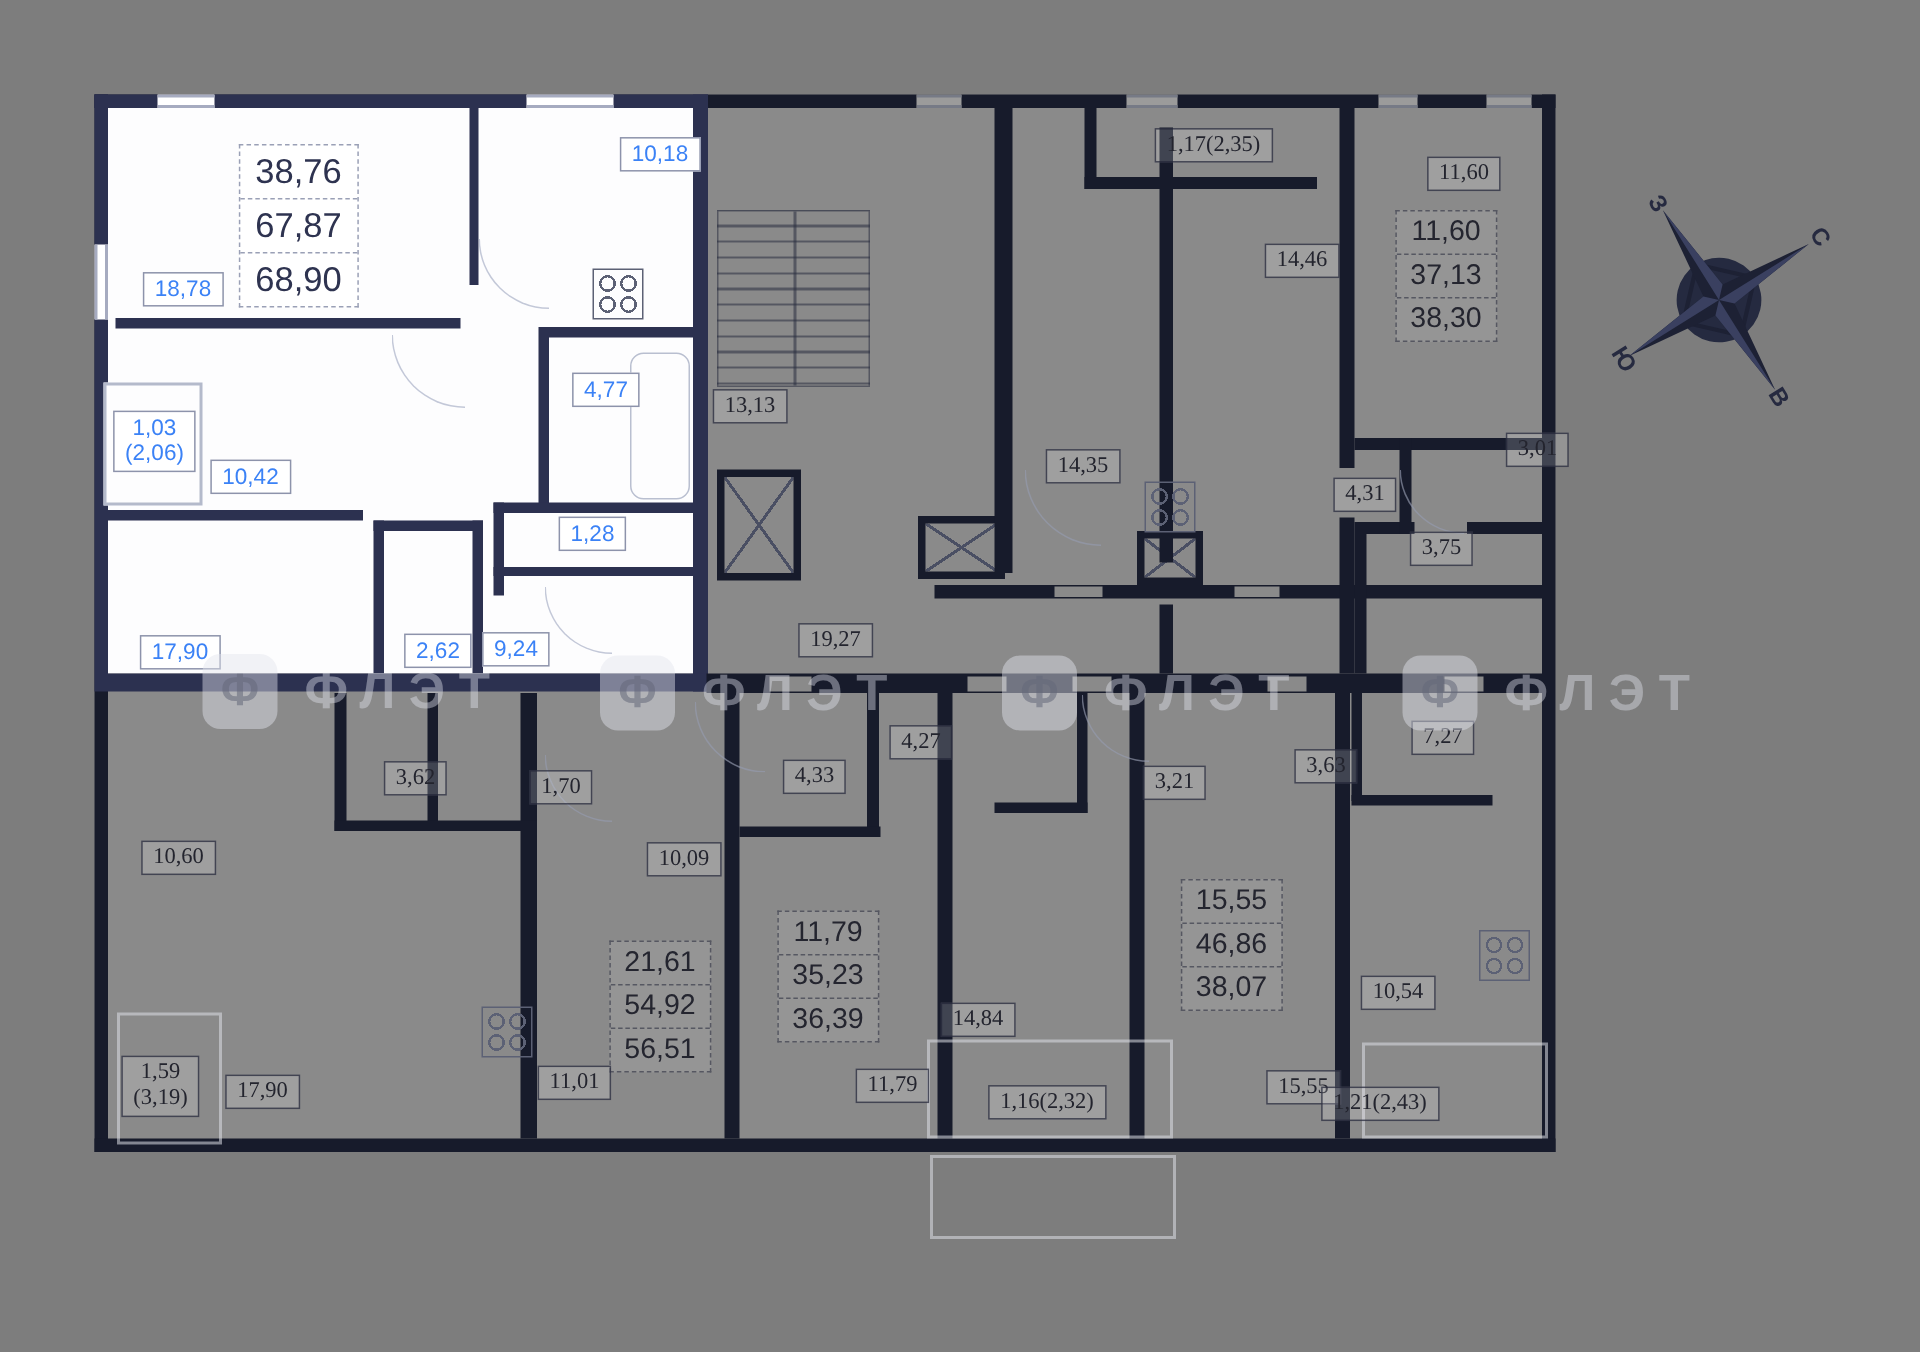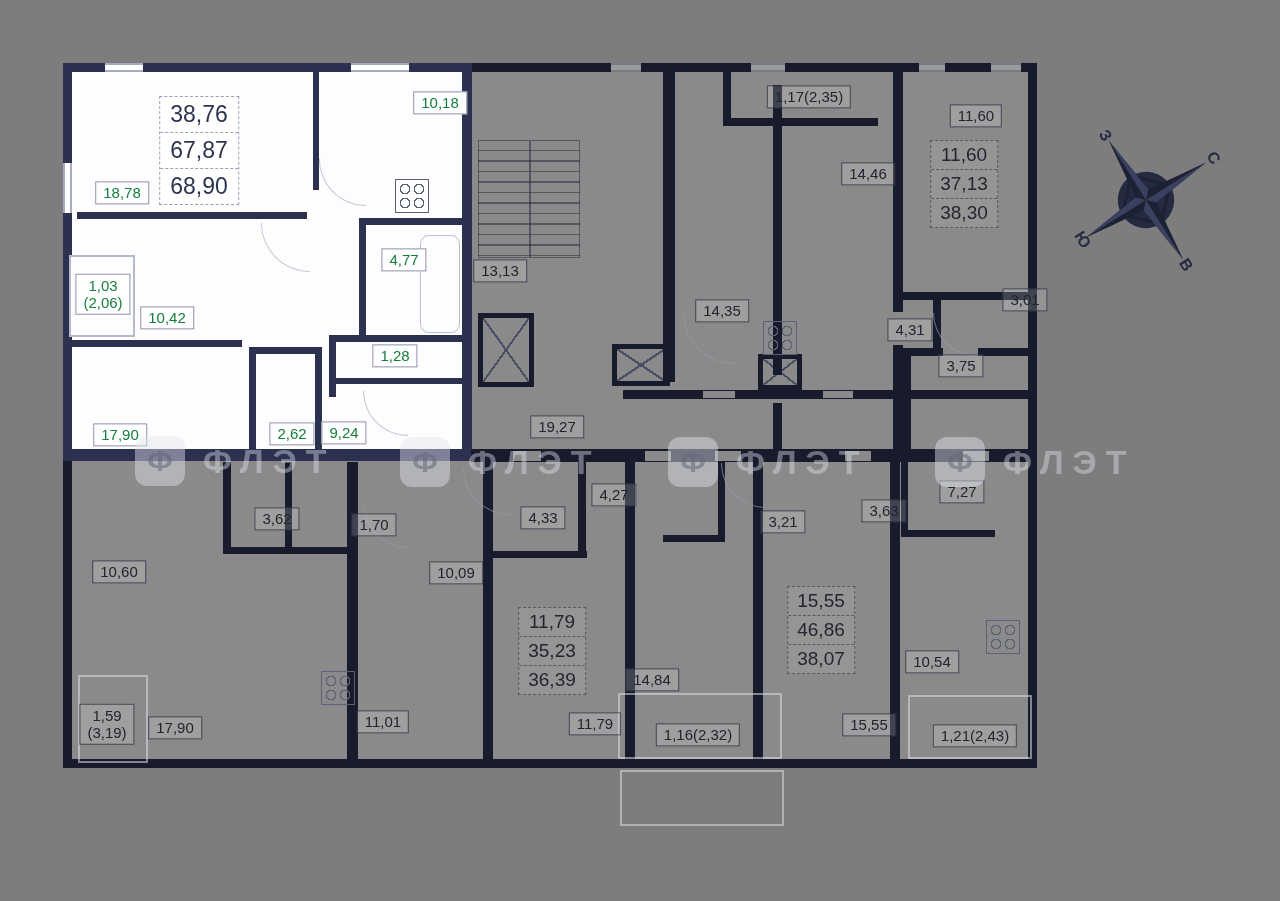--- a/index.html
+++ b/index.html
@@ -25,22 +25,22 @@
   .stove{width:32px;height:32px;border:1.5px solid #5c6175;background:
     radial-gradient(circle at 9px 9px,transparent 4px,#5c6175 4px 5.5px,transparent 5.5px),
     radial-gradient(circle at 23px 9px,transparent 4px,#5c6175 4px 5.5px,transparent 5.5px),
     radial-gradient(circle at 9px 23px,transparent 4px,#5c6175 4px 5.5px,transparent 5.5px),
     radial-gradient(circle at 23px 23px,transparent 4px,#5c6175 4px 5.5px,transparent 5.5px);}
   .tub{border:1.5px solid #b9bfd0;border-radius:9px;}
   .arc{border:1.5px solid rgba(150,156,176,.65);border-top:none;border-right:none;
        border-radius:0 0 0 100%;background:transparent;}
   .arcw{border-color:#c3c8d8;}
   .lbl{position:absolute;transform:translate(-50%,-50%);background:#fff;border:1px solid #8d93ab;
-       padding:2px 7px;font-size:15px;white-space:nowrap;color:#15803d;z-index:30;line-height:1.15;}
-  .lbl.g{background:rgba(255,255,255,.18);border-color:rgba(35,38,56,.75);color:#23242e;}
+       padding:2px 7px;font-size:15px;white-space:nowrap;color:#3b82f6;z-index:30;line-height:1.15;}
+  .lbl.g{background:rgba(255,255,255,.18);border-color:rgba(35,38,56,.75);color:#23242e;font-family:Liberation Serif, serif;}
   .lbl.two{text-align:center;}
   .lbl.two span{display:block;}
   .stack{position:absolute;transform:translateX(-50%);border:1px dashed #9aa0b6;background:#fff;
          z-index:30;text-align:center;color:#2e3350;}
   .stack .row{padding:4px 10px;font-size:23px;border-top:1px dashed #9aa0b6;white-space:nowrap;}
   .stack .row:first-child{border-top:none;}
   .stack.g{background:rgba(255,255,255,.10);border-color:rgba(35,38,56,.55);color:#24252f;}
   .stack.g .row{font-size:19px;padding:3px 9px;border-top-color:rgba(35,38,56,.55);}
   .wm{position:absolute;display:flex;align-items:center;z-index:40;pointer-events:none;}
   .wm .ic{width:50px;height:50px;border-radius:12px;background:rgba(226,229,238,.45);
@@ -188,37 +188,42 @@
   <div class="lbl g" style="left:961px;top:366px">3,75</div>
   <div class="lbl g" style="left:277px;top:519px">3,62</div>
   <div class="lbl g" style="left:374px;top:525px">1,70</div>
   <div class="lbl g" style="left:119px;top:572px">10,60</div>
   <div class="lbl g" style="left:456px;top:573px">10,09</div>
   <div class="lbl g" style="left:543px;top:518px">4,33</div>
   <div class="lbl g" style="left:614px;top:495px">4,27</div>
   <div class="lbl g" style="left:783px;top:522px">3,21</div>
   <div class="lbl g" style="left:884px;top:511px">3,63</div>
   <div class="lbl g" style="left:962px;top:492px">7,27</div>
+  <div class="stack g" style="left:440px;top:627px">
+    <div class="row">21,61</div>
+    <div class="row">54,92</div>
+    <div class="row">56,51</div>
+  </div>
   <div class="lbl g" style="left:383px;top:722px">11,01</div>
   <div class="stack g" style="left:552px;top:607px">
     <div class="row">11,79</div>
     <div class="row">35,23</div>
     <div class="row">36,39</div>
   </div>
   <div class="lbl g" style="left:595px;top:724px">11,79</div>
   <div class="lbl g" style="left:652px;top:680px">14,84</div>
   <div class="lbl g" style="left:698px;top:735px">1,16(2,32)</div>
   <div class="stack g" style="left:821px;top:586px">
     <div class="row">15,55</div>
     <div class="row">46,86</div>
     <div class="row">38,07</div>
   </div>
   <div class="lbl g" style="left:869px;top:725px">15,55</div>
   <div class="lbl g" style="left:932px;top:662px">10,54</div>
-  <div class="lbl g" style="left:975px;top:736px">1,21(2,43)</div>
+  <div class="lbl g" style="left:920px;top:736px">1,21(2,43)</div>
   <div class="lbl g" style="left:175px;top:728px">17,90</div>
   <div class="lbl g two" style="left:107px;top:724px">
     <span>1,59</span>
     <span>(3,19)</span>
   </div>
 
   <div class="wm" style="left:135px;top:436px">
     <span class="ic">Ф</span>
     <span class="tx">ФЛЭТ</span>
   </div>

